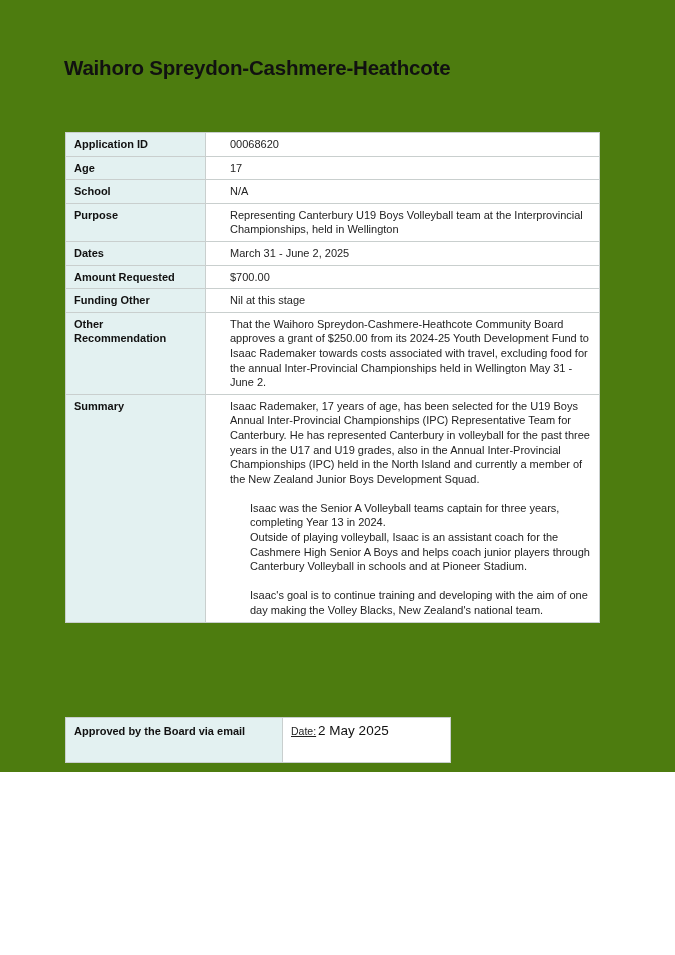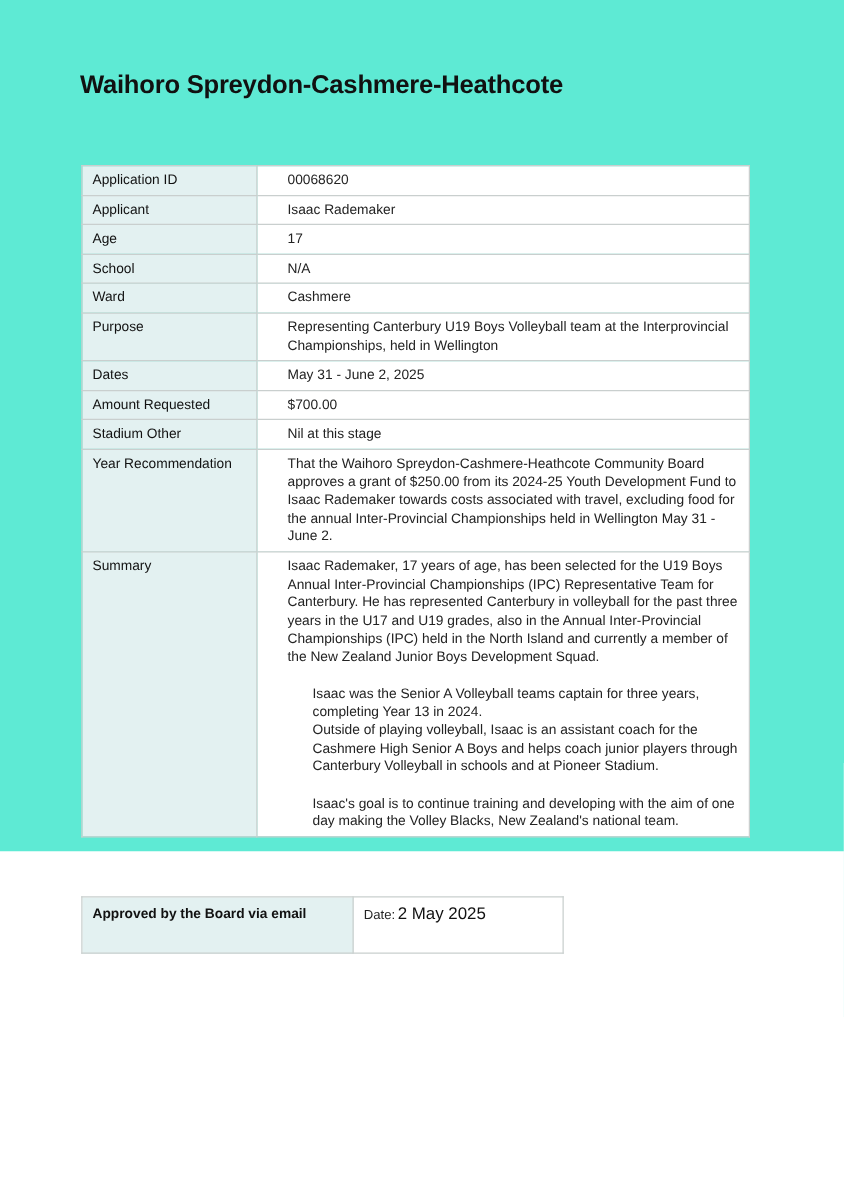--- a/index.html
+++ b/index.html
@@ -13,22 +13,22 @@
     position: relative;
     font-family: "Liberation Sans", sans-serif;
     color: #1b1b1b;
     overflow: hidden;
   }
 
   .page {
     position: absolute;
     left: 0; top: 0;
     width: 675px;
-    height: 681px;
-    background: #5eead4;
+    height: 772px;
+    background: #4d7c0f;
   }
 
   
   .doc-title {
     position: absolute;
     left: 64px;
     top: 54px;
     width: 560px;
     font-size: 20.5px;
     font-weight: bold;
@@ -50,21 +50,21 @@
   }
   .main-table td {
     border: 1px solid #c9cfce;
     vertical-align: top;
     padding: 4px 7px 4px 8px;
     line-height: 14.6px;
   }
   .main-table td.label {
     width: 124px;
     background: #e3f1f1;
-    font-weight: normal;
+    font-weight: bold;
     color: #111111;
   }
   .main-table td.value {
     background: #ffffff;
     color: #232323;
     padding-left: 24px;
   }
   .cell-p { margin: 0; }
   .cell-p + .cell-p { margin-top: 0px; margin-left: 20px; }
   .cell-p.spaced { margin-top: 14.6px; }
@@ -94,20 +94,21 @@
     margin-top: 19px;
   }
   .approval-table td.appr-date {
     background: #ffffff;
     padding: 6px 8px 0 8px;
     white-space: nowrap;
   }
   .date-prefix {
     font-size: 10.5px;
     color: #232323;
+    text-decoration: underline;
   }
   .date-value {
     font-size: 13.5px;
     color: #111111;
     margin-left: 2px;
     margin-top: 36px;
   }
 </style>
 </head>
 <body>
@@ -119,63 +120,55 @@
   </div>
 
   <table class="main-table">
     <tbody>
 
       <tr>
         <td class="label">Application ID</td>
         <td class="value">00068620</td>
       </tr>
 
-      <tr>
-        <td class="label">Applicant</td>
-        <td class="value">Isaac Rademaker</td>
-      </tr>
 
       <tr>
         <td class="label">Age</td>
         <td class="value">17</td>
       </tr>
 
       <tr>
         <td class="label">School</td>
         <td class="value">N/A</td>
       </tr>
 
-      <tr>
-        <td class="label">Ward</td>
-        <td class="value">Cashmere</td>
-      </tr>
 
       <tr>
         <td class="label">Purpose</td>
         <td class="value">Representing Canterbury U19 Boys Volleyball team at the Interprovincial Championships, held in Wellington</td>
       </tr>
 
       <tr>
         <td class="label">Dates</td>
-        <td class="value">May 31 - June 2, 2025</td>
+        <td class="value">March 31 - June 2, 2025</td>
       </tr>
 
 
       <tr>
         <td class="label">Amount Requested</td>
         <td class="value">$700.00</td>
       </tr>
 
       <tr>
-        <td class="label">Stadium Other</td>
+        <td class="label">Funding Other</td>
         <td class="value">Nil at this stage</td>
       </tr>
 
       <tr>
-        <td class="label">Year Recommendation</td>
+        <td class="label">Other Recommendation</td>
         <td class="value">That the Waihoro Spreydon-Cashmere-Heathcote Community Board approves a grant of $250.00 from its 2024-25 Youth Development Fund to Isaac Rademaker towards costs associated with travel, excluding food for the annual Inter-Provincial Championships held in Wellington May 31 - June 2.</td>
       </tr>
 
       <tr>
         <td class="label">Summary</td>
         <td class="value">
           <p class="cell-p">Isaac Rademaker, 17 years of age, has been selected for the U19 Boys Annual Inter-Provincial Championships (IPC) Representative Team for Canterbury. He has represented Canterbury in volleyball for the past three years in the U17 and U19 grades, also in the Annual Inter-Provincial Championships (IPC) held in the North Island and currently a member of the New Zealand Junior Boys Development Squad.</p>
           <p class="cell-p spaced">Isaac was the Senior A Volleyball teams captain for three years, completing Year 13 in 2024.</p>
           <p class="cell-p">Outside of playing volleyball, Isaac is an assistant coach for the Cashmere High Senior A Boys and helps coach junior players through Canterbury Volleyball in schools and at Pioneer Stadium.</p>
           <p class="cell-p spaced">Isaac's goal is to continue training and developing with the aim of one day making the Volley Blacks, New Zealand's national team.</p>

